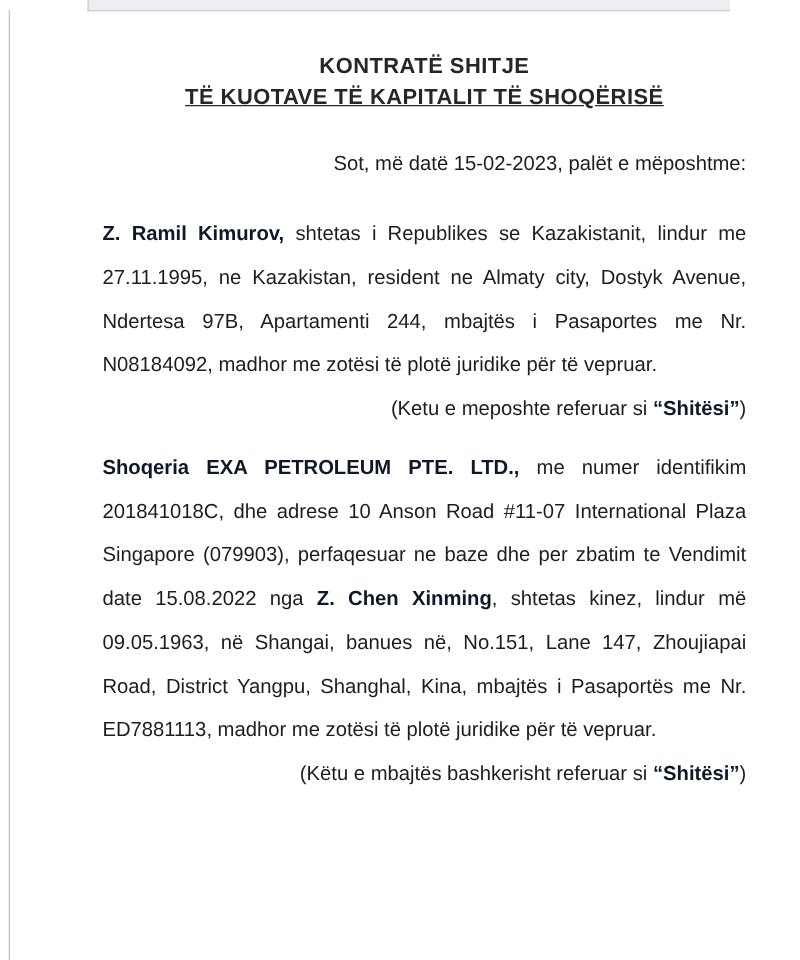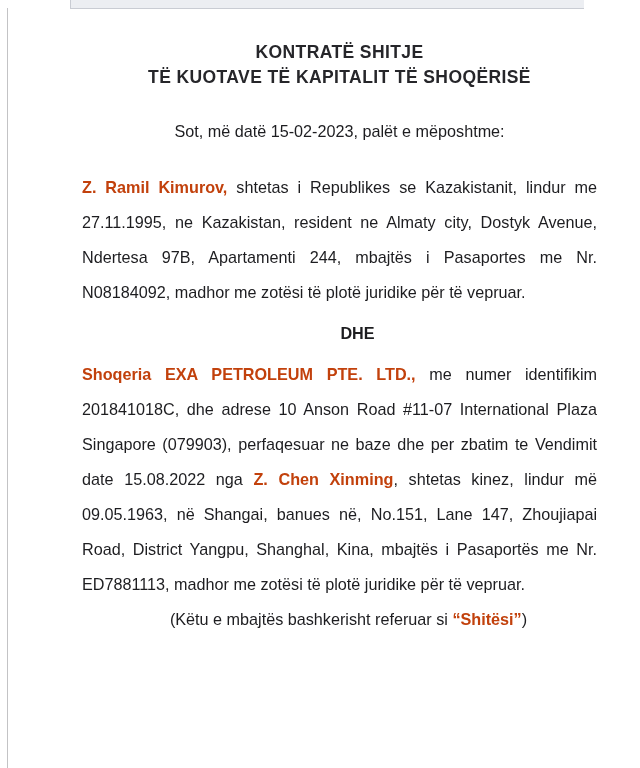--- a/index.html
+++ b/index.html
@@ -62,41 +62,41 @@
     text-align: center;
     font-weight: bold;
     font-size: 17.5px;
     letter-spacing: .4px;
     line-height: 25px;
     color: #26262a;
     margin: 0;
     padding: 0;
   }
   .doc-title .title-line-1 { display: block; }
-  .doc-title .title-line-2 { display: block; white-space: nowrap; }
+  .doc-title .title-line-2 { display: block; white-space: nowrap; text-decoration: underline; }
 
   .para {
     text-align: justify;
     font-size: 16.2px;
     line-height: 35px;
     color: #1d1d20;
     margin: 0;
   }
-  .para.no-justify { text-align: center; }
+  .para.no-justify { text-align: right; }
 
   .spacer-title-gap { height: 40px; }
   .spacer-sm  { height: 24px; }
   .spacer-md  { height: 21px; }
   .spacer-xs  { height: 6px; }
 
   .indent-ref  { padding-left: 28px; }
   .indent-dhe  { padding-left: 36px; font-weight: bold; font-size: 16.2px; }
   .indent-ref2 { padding-left: 18px; }
 
-  b, strong { font-weight: bold; color: #c2410c; }
+  b, strong { font-weight: bold; color: #0f172a; }
 </style>
 </head>
 <body>
 
 <div class="page">
 
   <div class="scan-edge-top"></div>
   <div class="scan-edge-left"></div>
 
   <div class="doc-body">
@@ -109,24 +109,24 @@
     </h1>
 
     <div class="spacer-sm"></div>
 
     <p class="para no-justify">Sot, më datë 15-02-2023, palët e mëposhtme:</p>
 
     <div class="spacer-md"></div>
 
     <p class="para"><b>Z. Ramil Kimurov,</b><span> shtetas i Republikes se Kazakistanit, lindur me 27.11.1995, ne Kazakistan, resident ne Almaty city, Dostyk Avenue, Ndertesa 97B, Apartamenti 244, mbajtës i Pasaportes me Nr. N08184092, madhor me zotësi të plotë juridike për të vepruar.</span></p>
 
+    <p class="para no-justify indent-ref"><span>(Ketu e meposhte referuar si </span><b>“Shitësi”</b><span>)</span></p>
 
     <div class="spacer-xs"></div>
 
-    <p class="para no-justify indent-dhe">DHE</p>
 
     <div class="spacer-xs"></div>
 
     <p class="para"><b>Shoqeria EXA PETROLEUM PTE. LTD.,</b><span> me numer identifikim 201841018C, dhe adrese 10 Anson Road #11-07 International Plaza Singapore (079903), perfaqesuar ne baze dhe per zbatim te Vendimit date 15.08.2022 nga </span><b>Z. Chen Xinming</b><span>, shtetas kinez, lindur më 09.05.1963, në Shangai, banues në, No.151, Lane 147, Zhoujiapai Road,  District Yangpu, Shanghal, Kina, mbajtës i Pasaportës me Nr. ED7881113, madhor me zotësi të plotë juridike për të vepruar.</span></p>
 
     <p class="para no-justify indent-ref2"><span>(Këtu e mbajtës bashkerisht referuar si </span><b>“Shitësi”</b><span>)</span></p>
 
   </div>
 </div>
 

